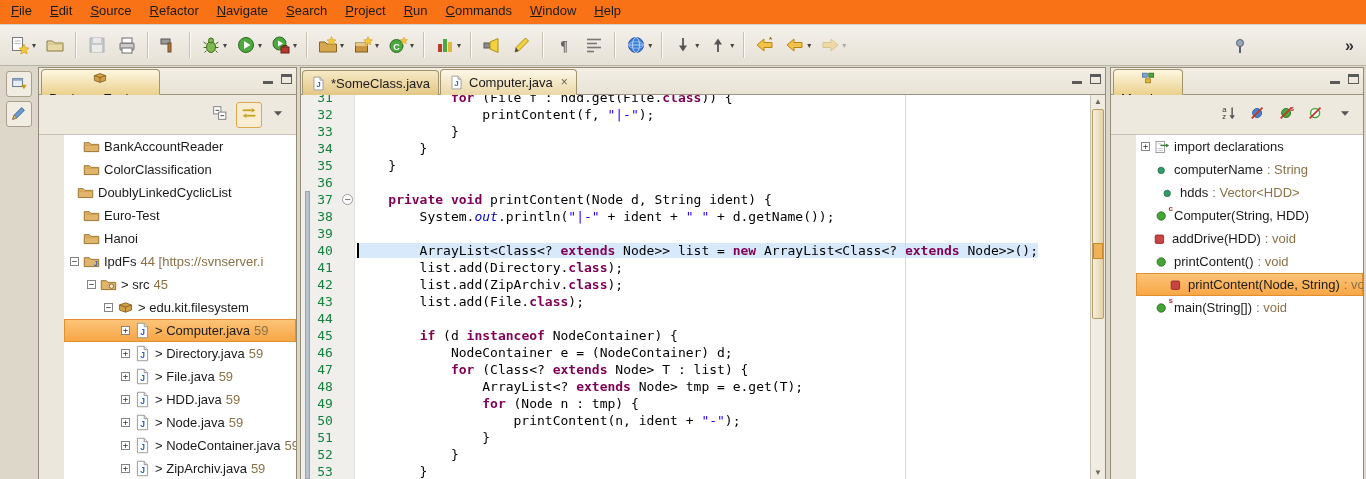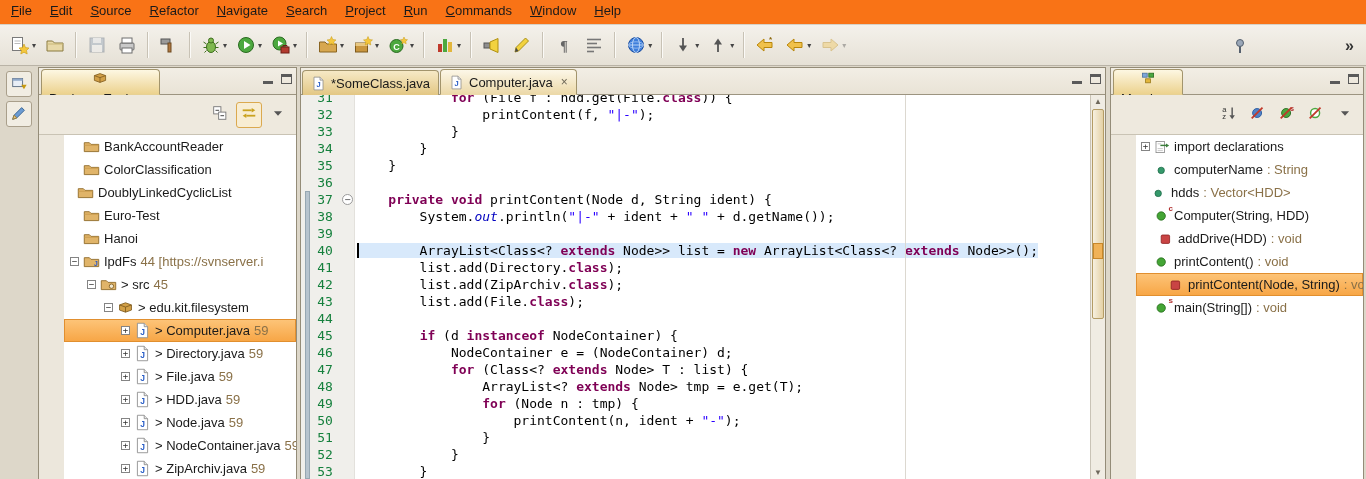--- a/index.html
+++ b/index.html
@@ -800,41 +800,41 @@
         <div class="mrow" style="padding-left: 5px;">
           <span class="exp none"></span>
           <span class="micon">
             <svg width="16" height="16" viewBox="0 0 20 20" aria-hidden="true">
               <circle cx="9" cy="10.5" r="4" fill="#35996b" stroke="#1d6b47"></circle>
             </svg>
           </span>
           <span>computerName</span>
           <span class="mtype"> : String</span>
         </div>
-        <div class="mrow" style="padding-left: 2px;">
+        <div class="mrow" style="padding-left: 11px;">
           <span class="exp none"></span>
           <span class="micon">
             <svg width="16" height="16" viewBox="0 0 20 20" aria-hidden="true">
               <circle cx="9" cy="10.5" r="4" fill="#35996b" stroke="#1d6b47"></circle>
             </svg>
           </span>
           <span>hdds</span>
           <span class="mtype"> : Vector&lt;HDD&gt;</span>
         </div>
         <div class="mrow" style="padding-left: 5px;">
           <span class="exp none"></span>
           <span class="micon">
             <svg width="16" height="16" viewBox="0 0 20 20" aria-hidden="true">
               <circle cx="9" cy="10" r="5.2" fill="#44a535" stroke="#256b1b"></circle>
             </svg>
             <span class="mdeco">c</span>
           </span>
           <span>Computer(String, HDD)</span>
         </div>
-        <div class="mrow" style="padding-left: 9px;">
+        <div class="mrow" style="padding-left: 3px;">
           <span class="exp none"></span>
           <span class="micon">
             <svg width="16" height="16" viewBox="0 0 20 20" aria-hidden="true">
               <rect x="4" y="5" width="10.5" height="10.5" rx="1.5" fill="#c94444" stroke="#8a2020"></rect>
             </svg>
           </span>
           <span>addDrive(HDD)</span>
           <span class="mtype"> : void</span>
         </div>
         <div class="mrow" style="padding-left: 5px;">

